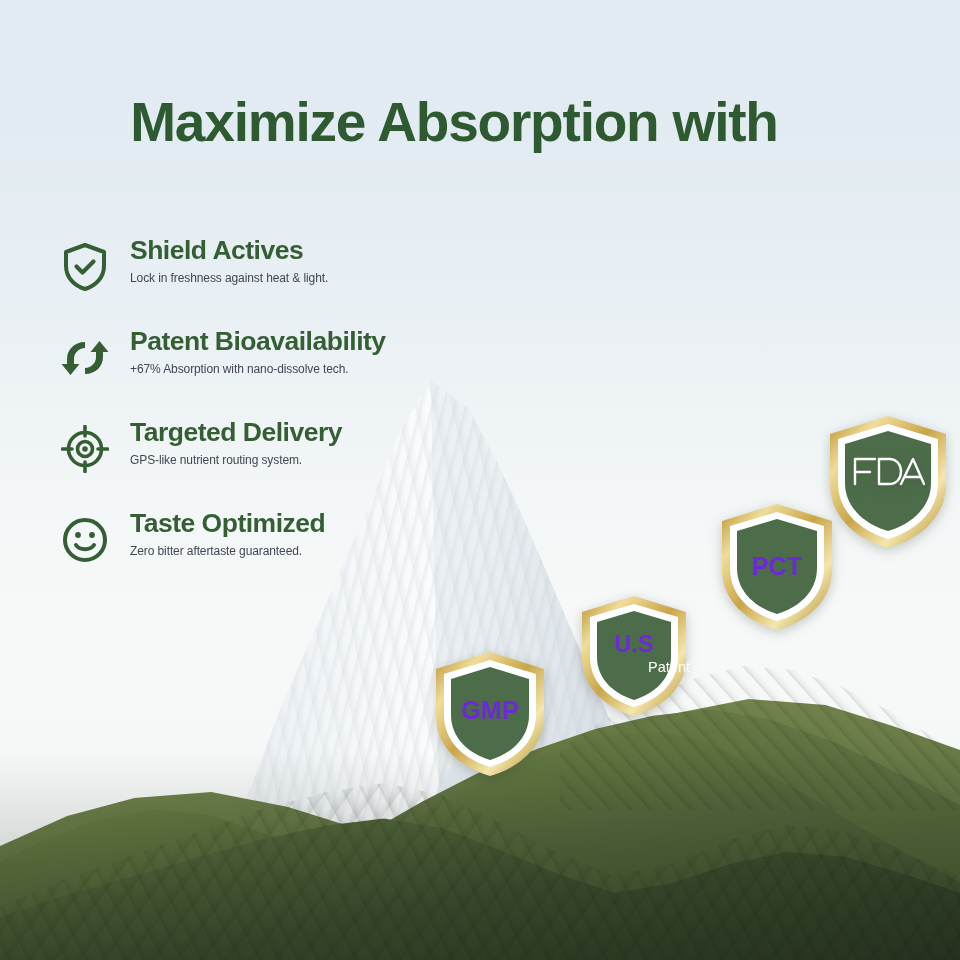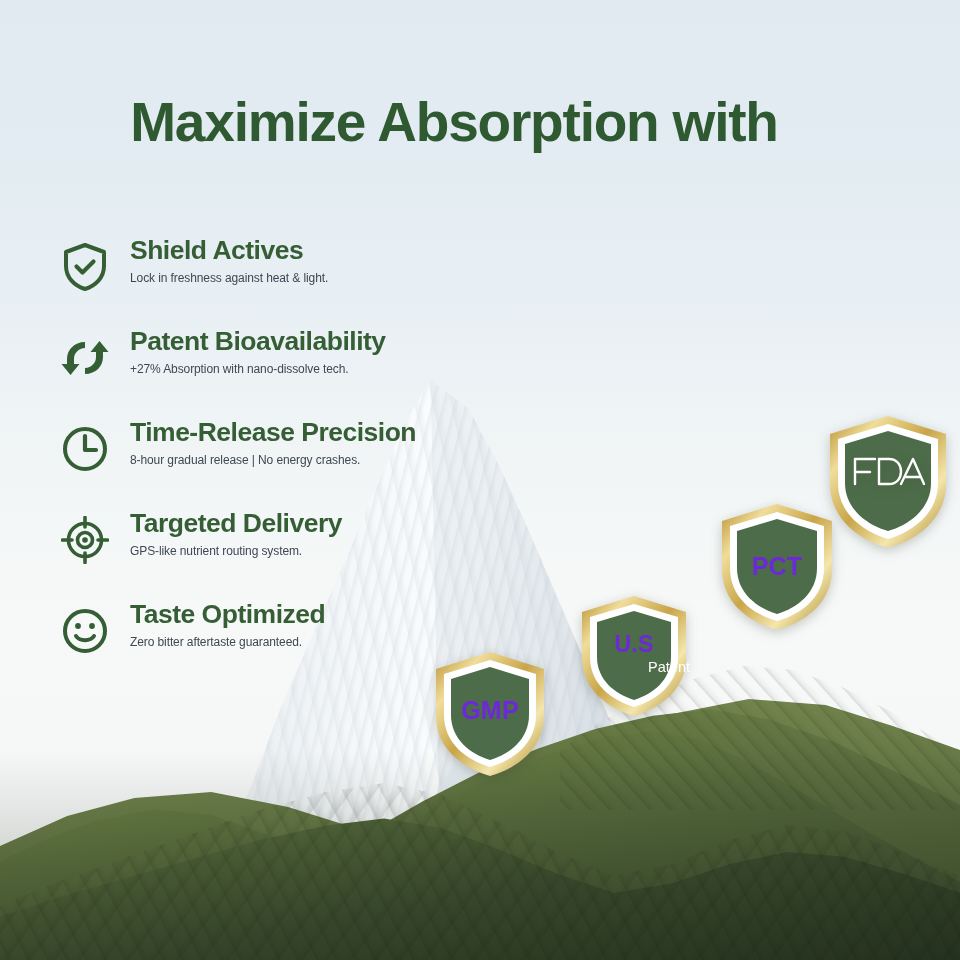--- a/index.html
+++ b/index.html
@@ -208,33 +208,23 @@
     </div>
 
     <div class="feat">
       <span class="ficon">
         <svg width="48" height="48" viewBox="0 0 48 48">
           <path d="M24 8 C13 8 6 16 6 25 L6 30 L0.5 30 L9.5 41 L18.5 30 L13 30 L13 25 C13 19 17.5 14.5 24 14 Z" fill="#355e35" transform="rotate(180 24 24)"></path>
           <path d="M24 8 C13 8 6 16 6 25 L6 30 L0.5 30 L9.5 41 L18.5 30 L13 30 L13 25 C13 19 17.5 14.5 24 14 Z" fill="#355e35"></path>
         </svg>
       </span>
       <div class="ftitle">Patent Bioavailability</div>
-      <div class="fsub">+27% Absorption with nano-dissolve tech.</div>
-    </div>
-
-    <div class="feat">
-      <span class="ficon">
-        <svg width="48" height="48" viewBox="0 0 48 48" fill="none">
-          <circle cx="24" cy="24" r="20" stroke="#355e35" stroke-width="4"></circle>
-          <path d="M24 11 V25 H35" stroke="#355e35" stroke-width="4.2" stroke-linecap="round" stroke-linejoin="round"></path>
-        </svg>
-      </span>
-      <div class="ftitle">Time-Release Precision</div>
-      <div class="fsub">8-hour gradual release | No energy crashes.</div>
-    </div>
+      <div class="fsub">+67% Absorption with nano-dissolve tech.</div>
+    </div>
+
 
     <div class="feat">
       <span class="ficon">
         <svg width="48" height="48" viewBox="0 0 48 48" fill="none">
           <circle cx="24" cy="24" r="16.5" stroke="#355e35" stroke-width="3.6"></circle>
           <circle cx="24" cy="24" r="7.5" stroke="#355e35" stroke-width="3.6"></circle>
           <circle cx="24" cy="24" r="2.8" fill="#355e35"></circle>
           <path d="M24 1.5 V11 M24 37 V46.5 M1.5 24 H11 M37 24 H46.5" stroke="#355e35" stroke-width="3.6" stroke-linecap="round"></path>
         </svg>
       </span>

